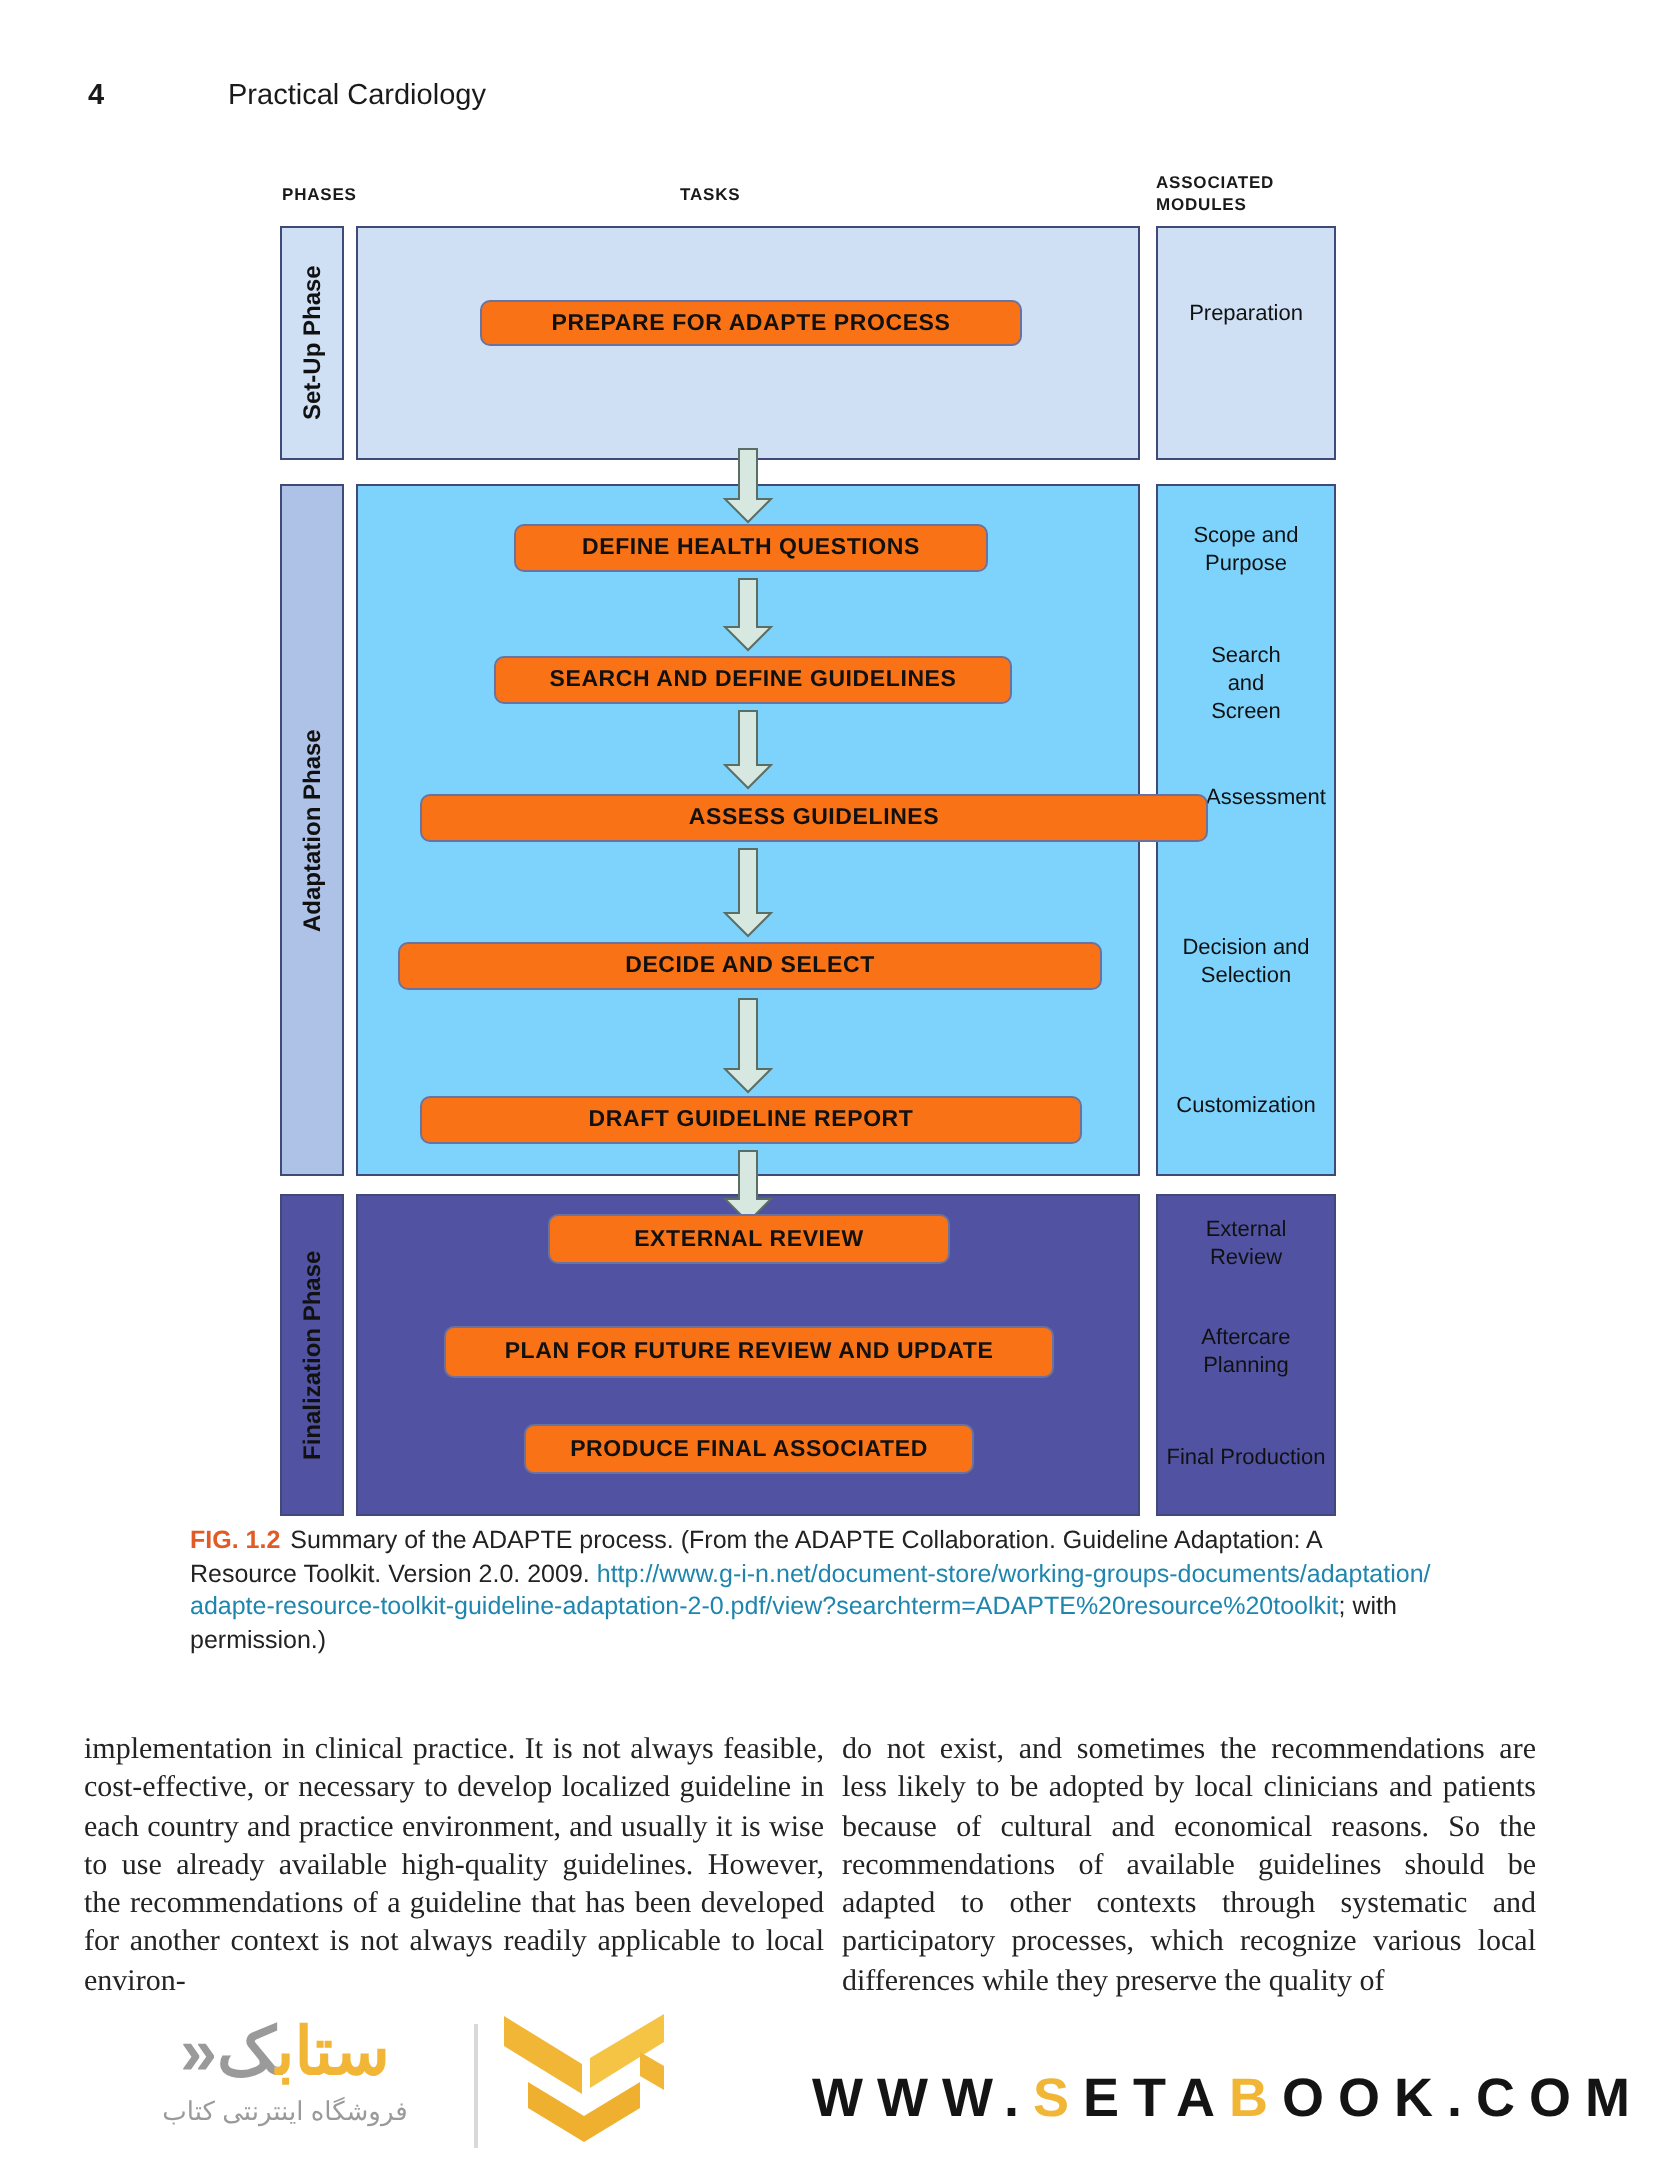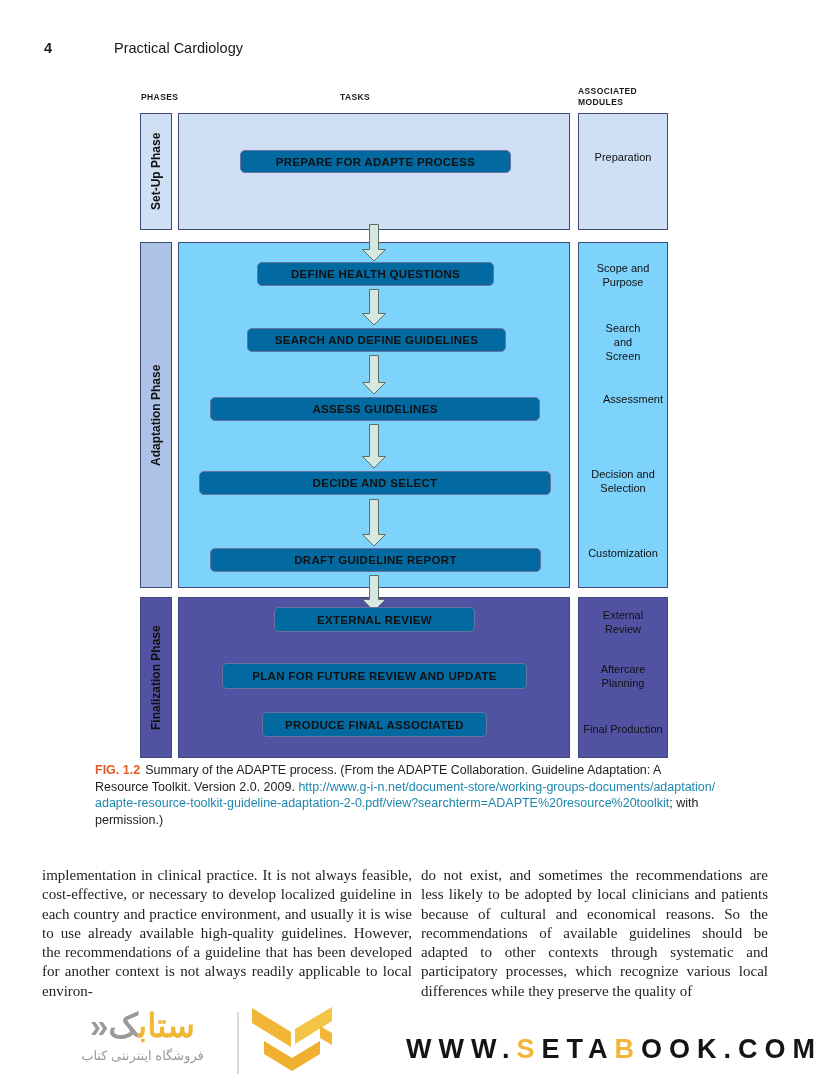--- a/index.html
+++ b/index.html
@@ -21,21 +21,21 @@
   .bg-setup{background:#cfe0f4;}
   .bg-adapt-side{background:#aec2e7;}
   .bg-adapt{background:#7dd3fc;}
   .bg-final{background:#5153a2;}
 
   .sidebar-label{width:100%;height:100%;display:flex;align-items:center;justify-content:center;
                  writing-mode:vertical-rl;transform:rotate(180deg);
                  font-size:12px;font-weight:bold;color:#111;white-space:nowrap;}
 
   
-  .pill{position:absolute;z-index:3;background:#0369a1;border:1px solid #6a73a0;border-radius:5px;
+  .pill{position:absolute;z-index:3;background:#f97316;border:1px solid #6a73a0;border-radius:5px;
         display:flex;align-items:center;justify-content:center;
         font-size:11.5px;font-weight:bold;letter-spacing:.3px;color:#111;box-sizing:border-box;}
 
   
   .module-label{position:absolute;left:0;width:100%;text-align:center;font-size:11px;color:#111;
                 white-space:pre-line;line-height:14px;}
 
   
   .arrow{position:absolute;left:361px;z-index:2;}
 
@@ -110,21 +110,21 @@
     <div class="module-label" style="top:10px;">External
 Review</div>
     <div class="module-label" style="top:64px;">Aftercare
 Planning</div>
     <div class="module-label" style="top:124px;">Final Production</div>
   </div>
 
   <div class="pill" style="left:240px;top:150px;width:271px;height:23px;">PREPARE FOR ADAPTE PROCESS</div>
   <div class="pill" style="left:257px;top:262px;width:237px;height:24px;">DEFINE HEALTH QUESTIONS</div>
   <div class="pill" style="left:247px;top:328px;width:259px;height:24px;">SEARCH AND DEFINE GUIDELINES</div>
-  <div class="pill" style="left:210px;top:397px;width:330px;height:24px;">ASSESS GUIDELINES</div>
+  <div class="pill" style="left:210px;top:397px;width:394px;height:24px;">ASSESS GUIDELINES</div>
   <div class="pill" style="left:199px;top:471px;width:352px;height:24px;">DECIDE AND SELECT</div>
   <div class="pill" style="left:210px;top:548px;width:331px;height:24px;">DRAFT GUIDELINE REPORT</div>
   <div class="pill" style="left:274px;top:607px;width:201px;height:25px;">EXTERNAL REVIEW</div>
   <div class="pill" style="left:222px;top:663px;width:305px;height:26px;">PLAN FOR FUTURE REVIEW AND UPDATE</div>
   <div class="pill" style="left:262px;top:712px;width:225px;height:25px;">PRODUCE FINAL ASSOCIATED</div>
 
   <svg class="arrow" style="top:224px;" width="26" height="38" viewBox="0 0 26 38">
     <path d="M8.5,0.5 L17.5,0.5 L17.5,25.5 L24.5,25.5 L13,37 L1.5,25.5 L8.5,25.5 Z" fill="#d6e8e0" stroke="#5a6e66" stroke-width="1"></path>
   </svg>
   <svg class="arrow" style="top:289px;" width="26" height="37" viewBox="0 0 26 37">

